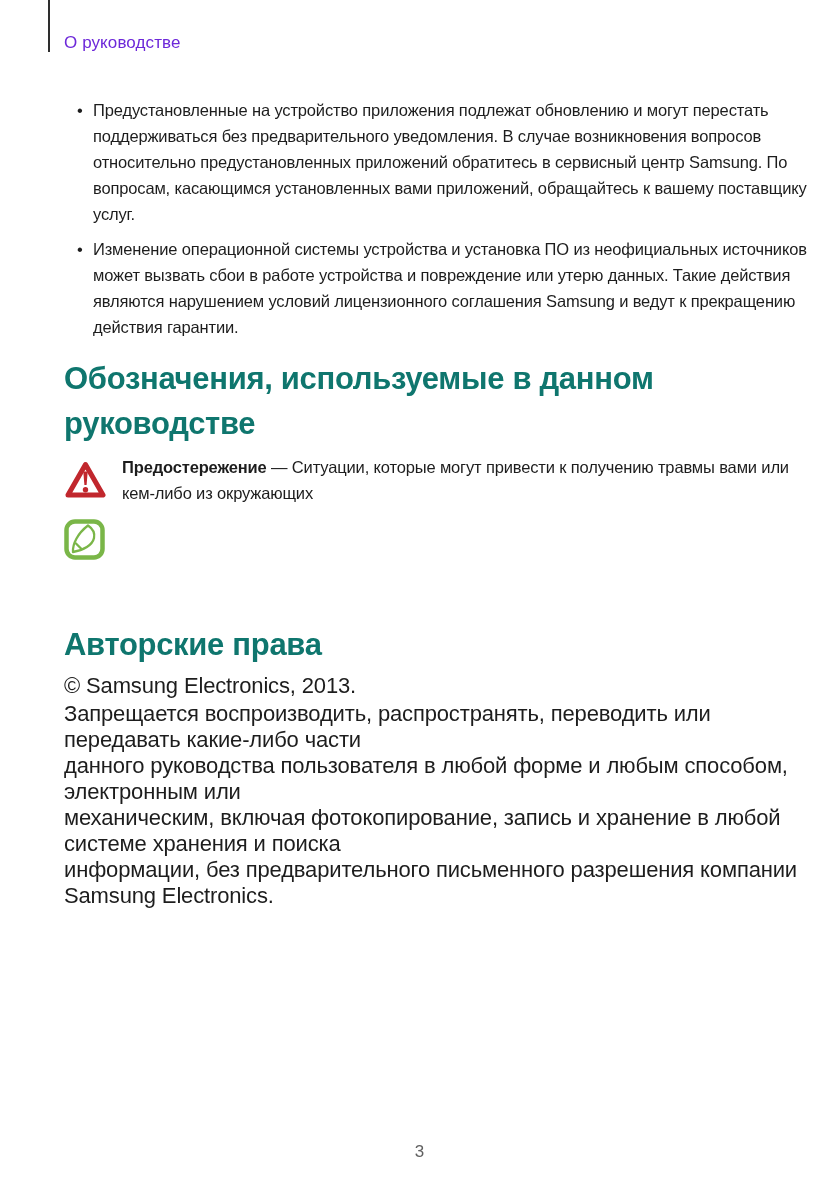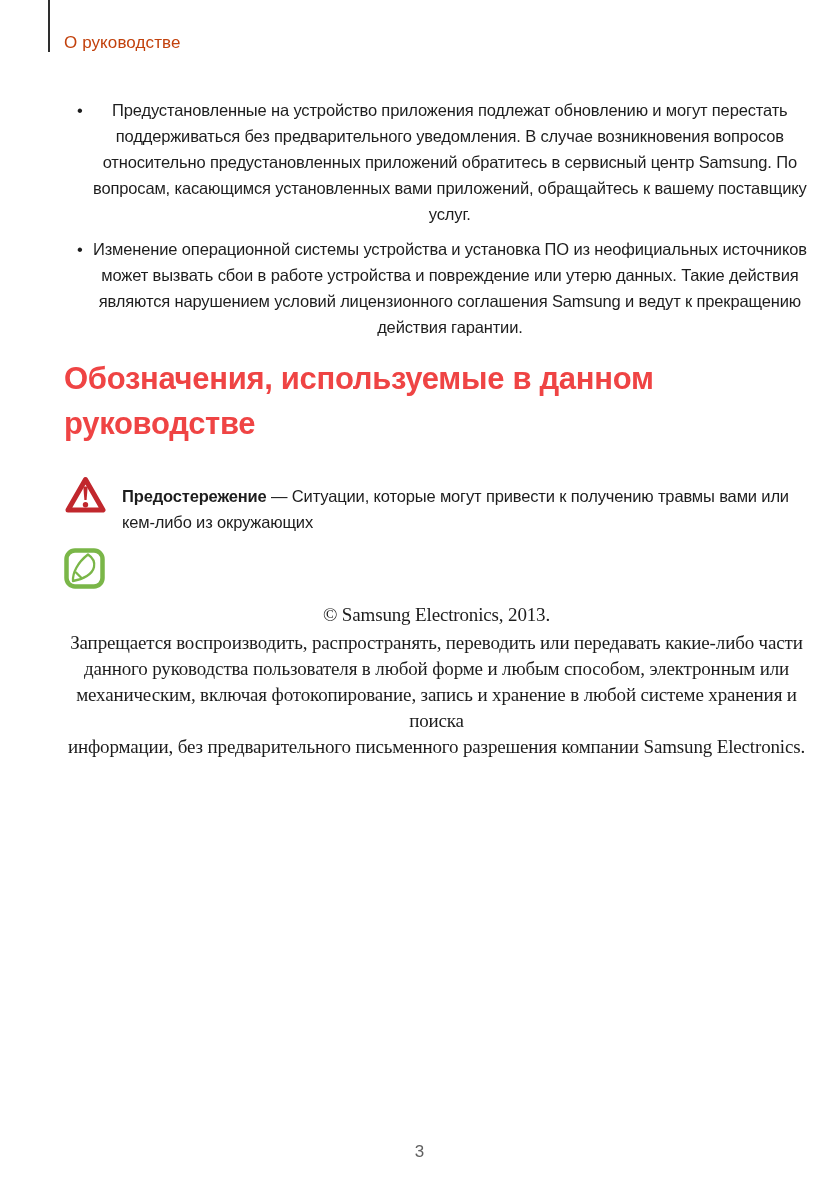--- a/index.html
+++ b/index.html
@@ -13,50 +13,50 @@
   }
   .page { position: absolute; inset: 0; background: #fff; }
 
   
   .header-rule {
     position: absolute; left: 48px; top: 0;
     width: 2px; height: 52px; background: #2e2e2e;
   }
   .header-title {
     position: absolute; left: 64px; top: 33px;
-    font-size: 17px; color: #c2410c; letter-spacing: 0.1px;
+    font-size: 17px; color: #6d28d9; letter-spacing: 0.1px;
   }
 
   
   .content { position: absolute; left: 64px; top: 97px; right: 30px; }
 
   .bullets { list-style: none; }
   .bullet-item {
     display: flex; align-items: flex-start;
     font-size: 16.5px; line-height: 26px;
     margin-bottom: 9px; letter-spacing: -0.15px;
   }
   .bullet-marker { flex: none; width: 29px; padding-left: 13px; color: #1d1d1d; }
-  .wrap-text { white-space: pre-line; text-align: center; }
+  .wrap-text { white-space: pre-line; }
 
   .section-heading {
     font-size: 31px; line-height: 45px; font-weight: bold;
-    color: #ef4444; letter-spacing: -0.3px;
+    color: #0f766e; letter-spacing: -0.3px;
     white-space: pre-line;
   }
   .heading-notation { margin-top: 16px; }
   .heading-copyright { margin-top: 62px; }
 
   .notation-list { margin-top: 8px; }
   .notation-item { display: flex; align-items: center; margin-bottom: 13px; }
   .notation-icon { flex: none; width: 44px; margin-right: 14px; display: flex; align-items: center; }
-  .notation-text { font-size: 16.5px; line-height: 26px; letter-spacing: -0.15px; margin-top: 29px; }
+  .notation-text { font-size: 16.5px; line-height: 26px; letter-spacing: -0.15px; }
   .notation-term { font-weight: bold; }
 
-  .copyright-p { font-size: 19px; line-height: 26px; letter-spacing: -0.15px; font-family: Liberation Serif, serif; }
+  .copyright-p { font-size: 22px; line-height: 26px; letter-spacing: -0.15px; }
   .copyright-p.p1 { margin-top: 6px; }
   .copyright-p.p2 { margin-top: 4px; }
   .copyright-p.p3 { margin-top: 2px; }
 
   .page-footer {
     position: absolute; left: 0; right: 0; top: 1142px;
     text-align: center; font-size: 17px; color: #5f5f5f;
   }
 </style>
 </head>
@@ -110,20 +110,21 @@
           <svg width="41" height="41" viewBox="0 0 41 41" xmlns="http://www.w3.org/2000/svg">
             <rect x="2.5" y="2.5" width="36" height="36" rx="8.5" fill="none" stroke-width="4.5" stroke="#7ab648"></rect>
             <path d="M9 33 C8.5 25 13.5 14.5 24 6.5 C28.5 9.5 31 14 30 19 C28.5 26 19.5 31.5 9 33 Z" fill="none" stroke-width="2.3" stroke-linejoin="round" stroke="#7ab648"></path>
             <path d="M12 24.5 L17.5 30" fill="none" stroke-width="2.3" stroke-linecap="round" stroke="#7ab648"></path>
           </svg>
         </span>
       </div>
 
     </div>
 
+    <h1 class="section-heading heading-copyright">Авторские права</h1>
 
     <p class="copyright-p p1 wrap-text">© Samsung Electronics, 2013.</p>
     <p class="copyright-p p3 wrap-text">Запрещается воспроизводить, распространять, переводить или передавать какие-либо части
 данного руководства пользователя в любой форме и любым способом, электронным или
 механическим, включая фотокопирование, запись и хранение в любой системе хранения и поиска
 информации, без предварительного письменного разрешения компании Samsung Electronics.</p>
 
   </div>
 
   <div class="page-footer">3</div>

